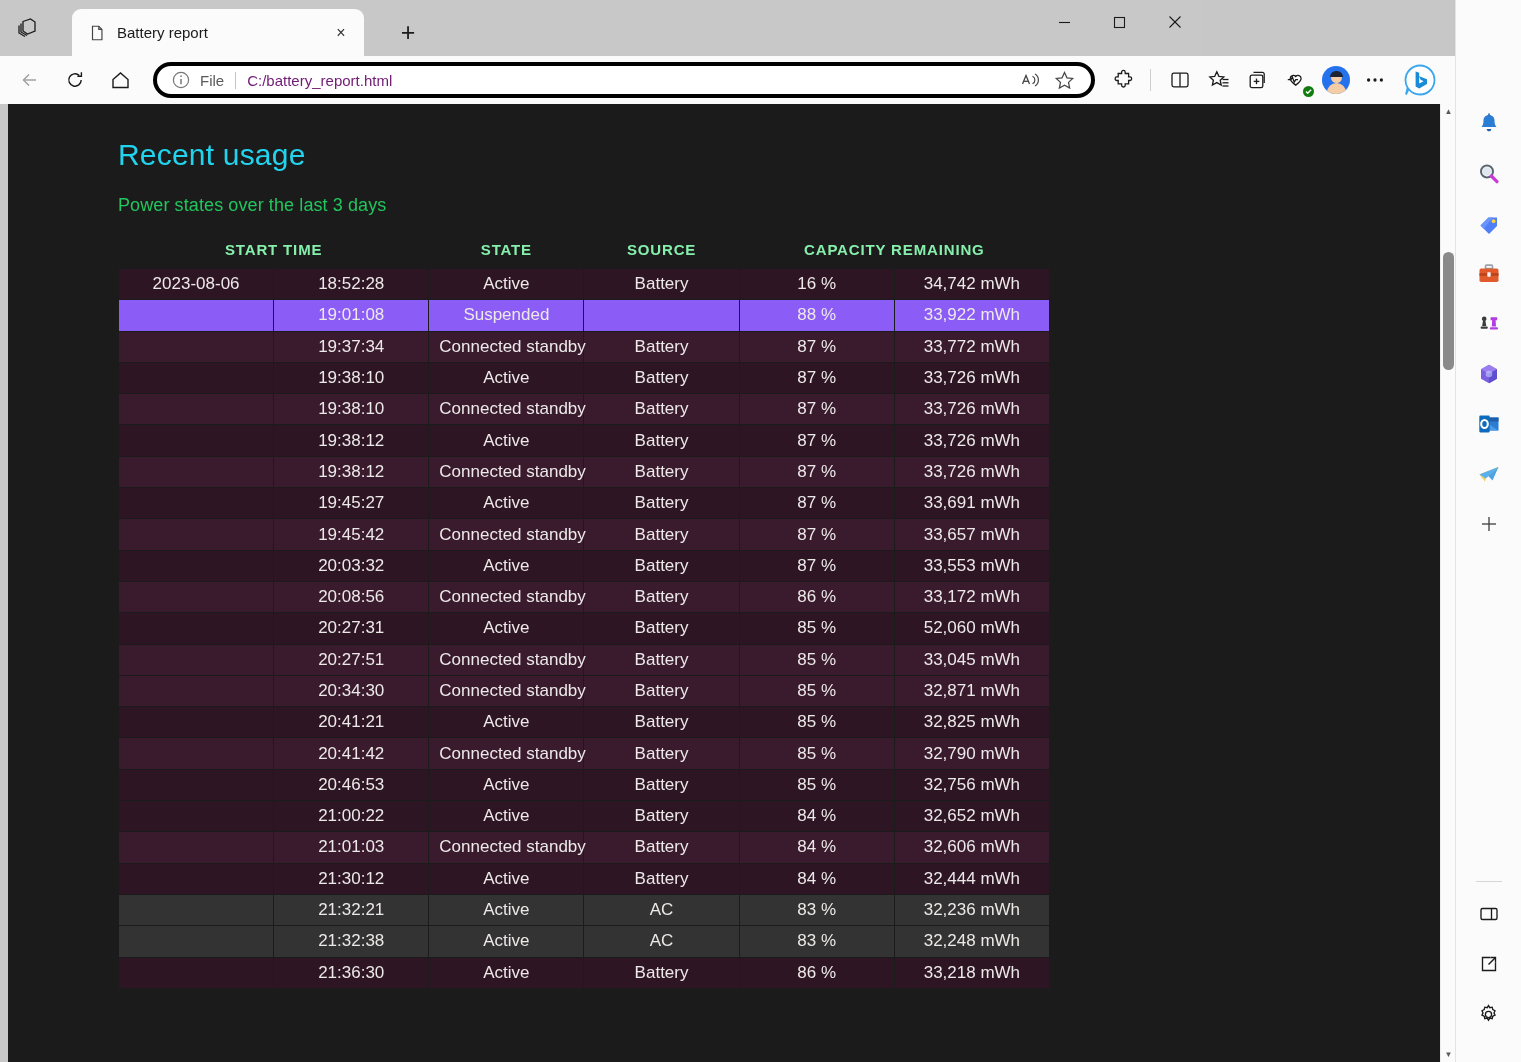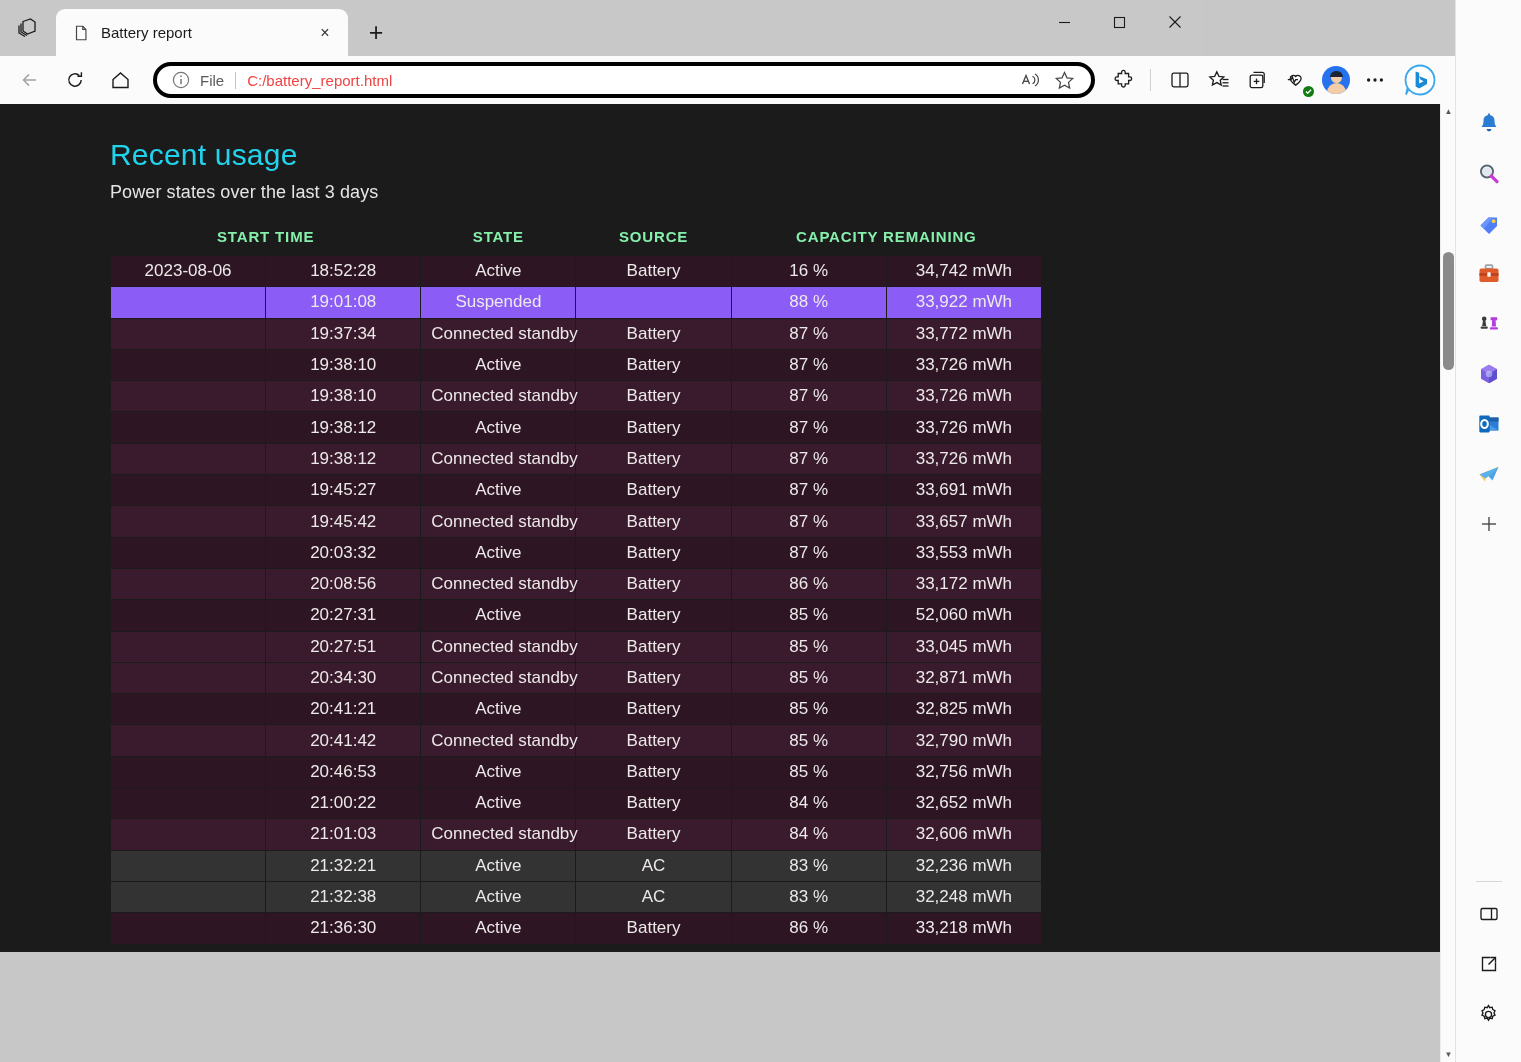--- a/index.html
+++ b/index.html
@@ -11,21 +11,21 @@
     font-family: "Liberation Sans", sans-serif;
   }
 
   body { background: #c7c7c7; position: relative; }
 
   
   .titlebar {
     position: absolute; top: 0; left: 0;
     width: 1202px; height: 56px;
     background: #c8c8c8;
-    display: flex; align-items: flex-end;
+    display: flex; align-items: flex-end; gap: 16px;
   }
   .collections-btn {
     width: 56px; height: 48px;
     display: flex; align-items: center; justify-content: center;
     margin-bottom: 4px;
   }
   .tab {
     width: 292px; height: 47px;
     background: #fbfbfb;
     border-radius: 9px 9px 0 0;
@@ -79,21 +79,21 @@
     border: 4px solid #000000;
   }
   .omni-info { width: 20px; height: 20px; flex: 0 0 20px; }
   .omni-file {
     font-size: 15px; color: #5a5a5a; margin-left: 9px;
   }
   .omni-sep {
     width: 1px; height: 17px; background: #c4c4c4; margin: 0 11px;
   }
   .omni-url {
-    font-size: 15px; color: #ef4444; flex: 1;
+    font-size: 15px; color: #701a75; flex: 1;
     white-space: nowrap; overflow: hidden;
   }
   .omni-tail { display: flex; align-items: center; gap: 4px; }
   .omni-icon {
     width: 30px; height: 30px;
     display: flex; align-items: center; justify-content: center;
   }
   .tb-icon {
     width: 36px; height: 36px; margin-left: 3px;
     display: flex; align-items: center; justify-content: center;
@@ -118,36 +118,36 @@
     background: #1d2433; border-radius: 7px 7px 0 0;
     left: 7.5px; top: 5px; z-index: 2;
   }
   .bing-btn {
     width: 46px; height: 46px; margin-left: 4px;
     display: flex; align-items: center; justify-content: center;
   }
 
   
   .viewport {
-    position: absolute; top: 104px; left: 0;
-    width: 1455px; height: 848px;
+    position: absolute; top: 104px; left: 8px;
+    width: 1455px; height: 958px;
     background: #1b1b1b; overflow: hidden;
   }
   .page {
     position: absolute; top: 0; left: 0;
     width: 1440px; height: 958px;
     padding: 34px 0 0 110px;
   }
   .h1 {
     font-size: 30px; color: #22d3ee; font-weight: 400;
     letter-spacing: .2px; line-height: 1.1;
   }
   .sub {
-    font-size: 18px; color: #e5e5e5; font-weight: 400;
-    margin-top: 11px; letter-spacing: .1px;
+    font-size: 18px; color: #22c55e; font-weight: 400;
+    margin-top: 24px; letter-spacing: .1px;
   }
 
   table.report {
     margin-top: 25px;
     border-collapse: collapse;
     width: 932px;
     table-layout: fixed;
   }
   table.report th {
     font-size: 15px; color: #86efac; font-weight: 700;
@@ -513,20 +513,28 @@
             <td class="pct">84 %</td>
             <td class="cap">32,652 mWh</td>
           </tr>
           <tr class="src-battery alt">
             <td class="date"></td>
             <td class="time">21:01:03</td>
             <td class="state">Connected standby</td>
             <td class="source">Battery</td>
             <td class="pct">84 %</td>
             <td class="cap">32,606 mWh</td>
+          </tr>
+          <tr class="src-battery">
+            <td class="date"></td>
+            <td class="time">21:30:12</td>
+            <td class="state">Active</td>
+            <td class="source">Battery</td>
+            <td class="pct">84 %</td>
+            <td class="cap">32,444 mWh</td>
           </tr>
           <tr class="src-ac alt">
             <td class="date"></td>
             <td class="time">21:32:21</td>
             <td class="state">Active</td>
             <td class="source">AC</td>
             <td class="pct">83 %</td>
             <td class="cap">32,236 mWh</td>
           </tr>
           <tr class="src-ac alt">

